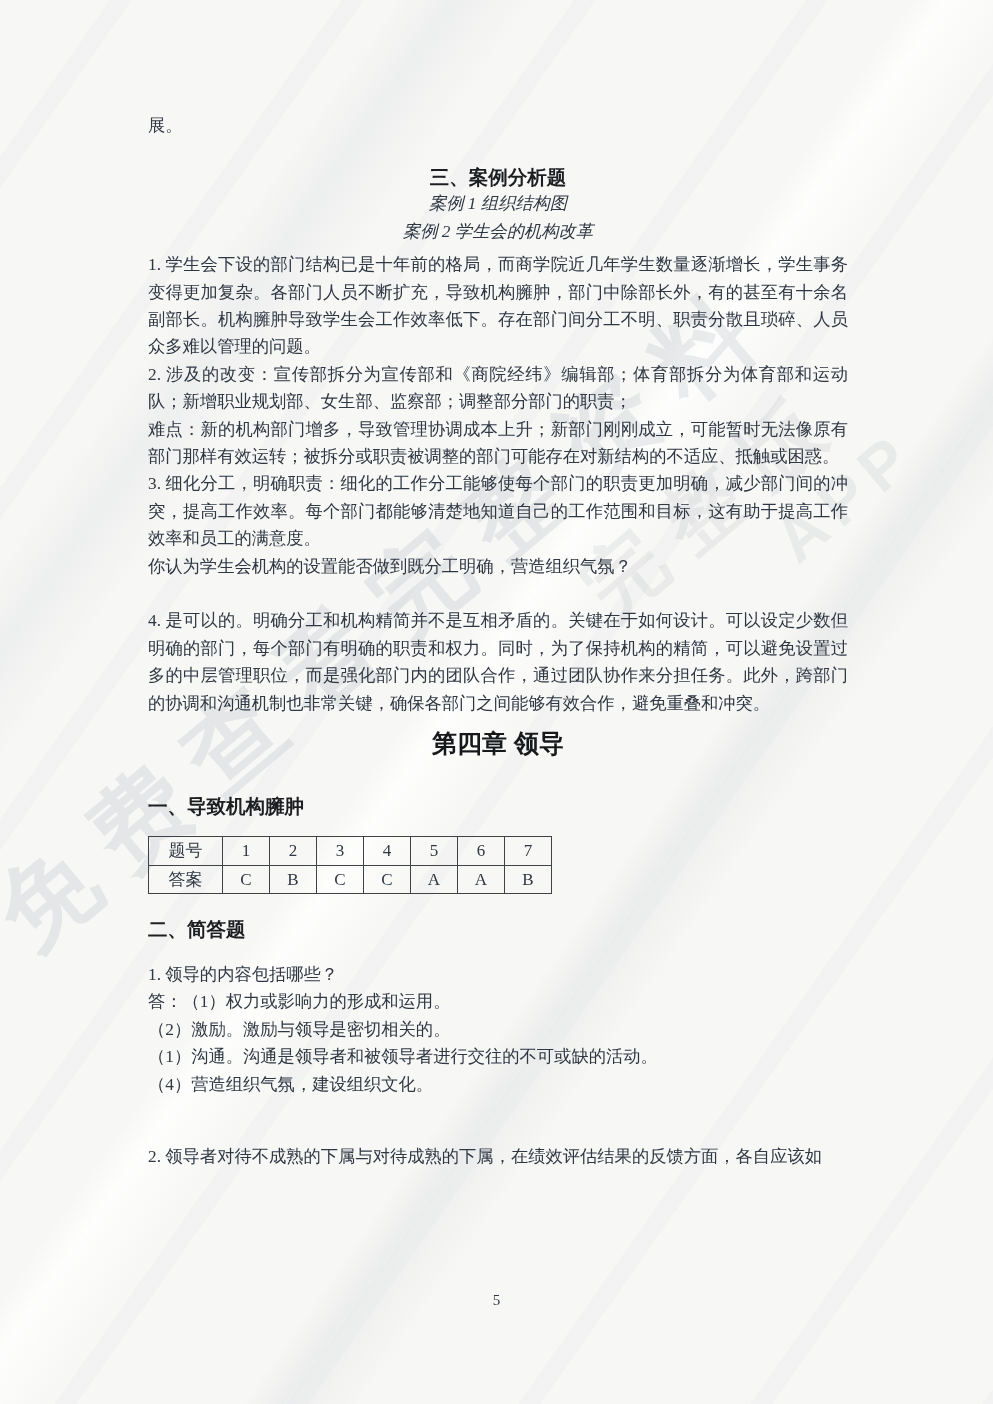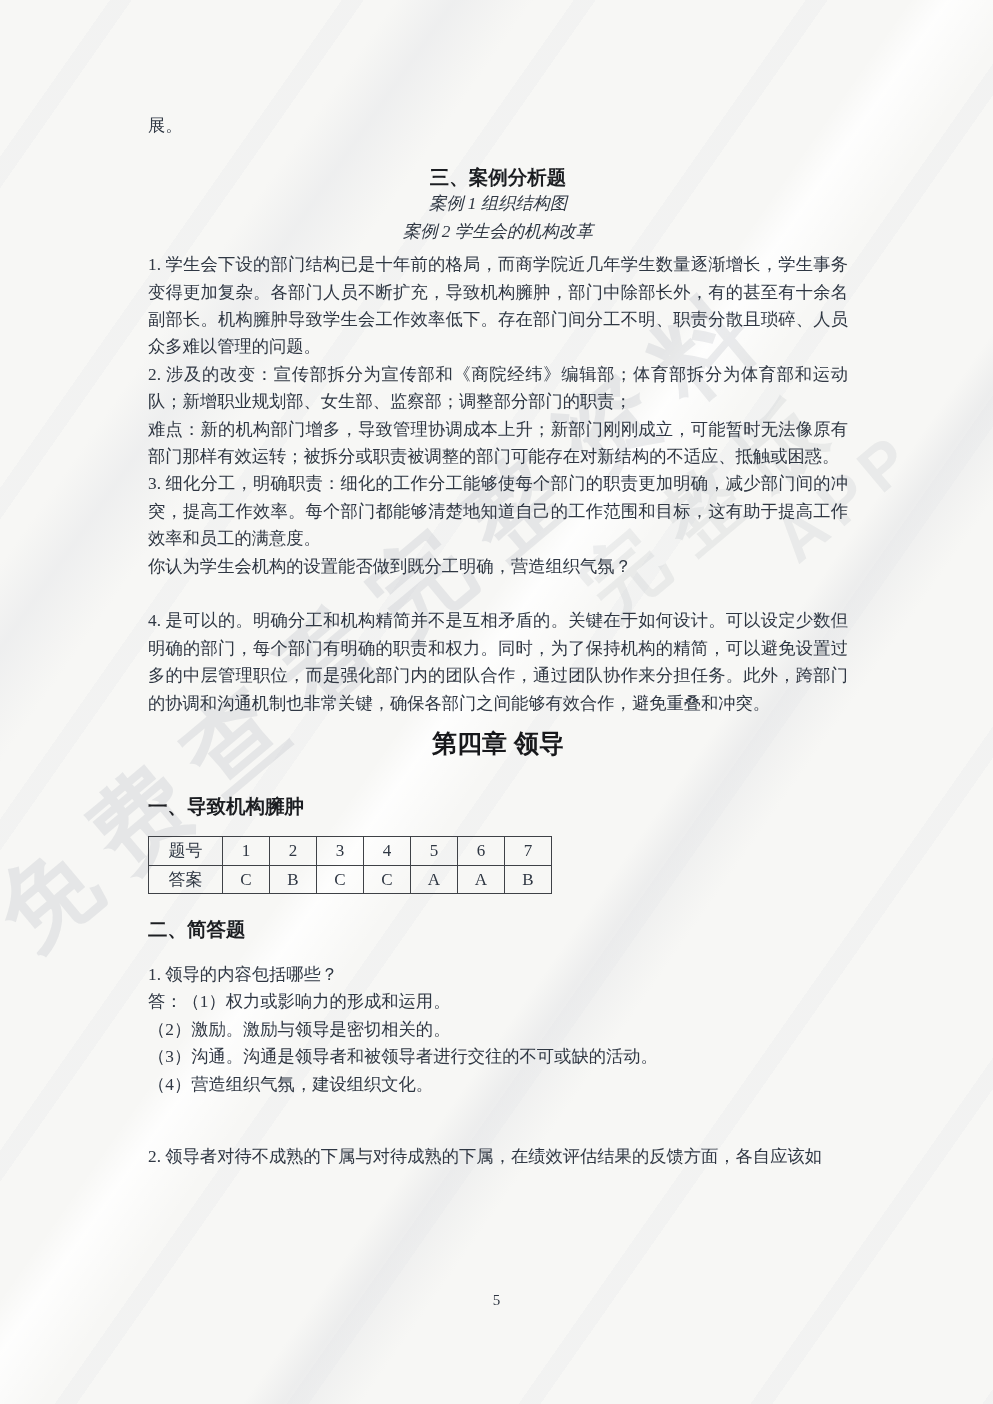--- a/index.html
+++ b/index.html
@@ -175,21 +175,21 @@
         <td class="c-num">B</td>
       </tr>
     </tbody>
       </table>
 
     <div class="h-section h-short">二、简答题</div>
 
     <div class="para q1">1. 领导的内容包括哪些？</div>
     <div class="para">答：（1）权力或影响力的形成和运用。</div>
     <div class="para">（2）激励。激励与领导是密切相关的。</div>
-    <div class="para">（3）沟通。沟通是领导者和被领导者进行交往的不可或缺的活动。</div>
+    <div class="para">（1）沟通。沟通是领导者和被领导者进行交往的不可或缺的活动。</div>
     <div class="para">（4）营造组织气氛，建设组织文化。</div>
 
     <div class="gap-line"></div>
 
     <div class="para q2">2. 领导者对待不成熟的下属与对待成熟的下属，在绩效评估结果的反馈方面，各自应该如</div>
 
   </div>
 
   <div class="page-number">5</div>
 

